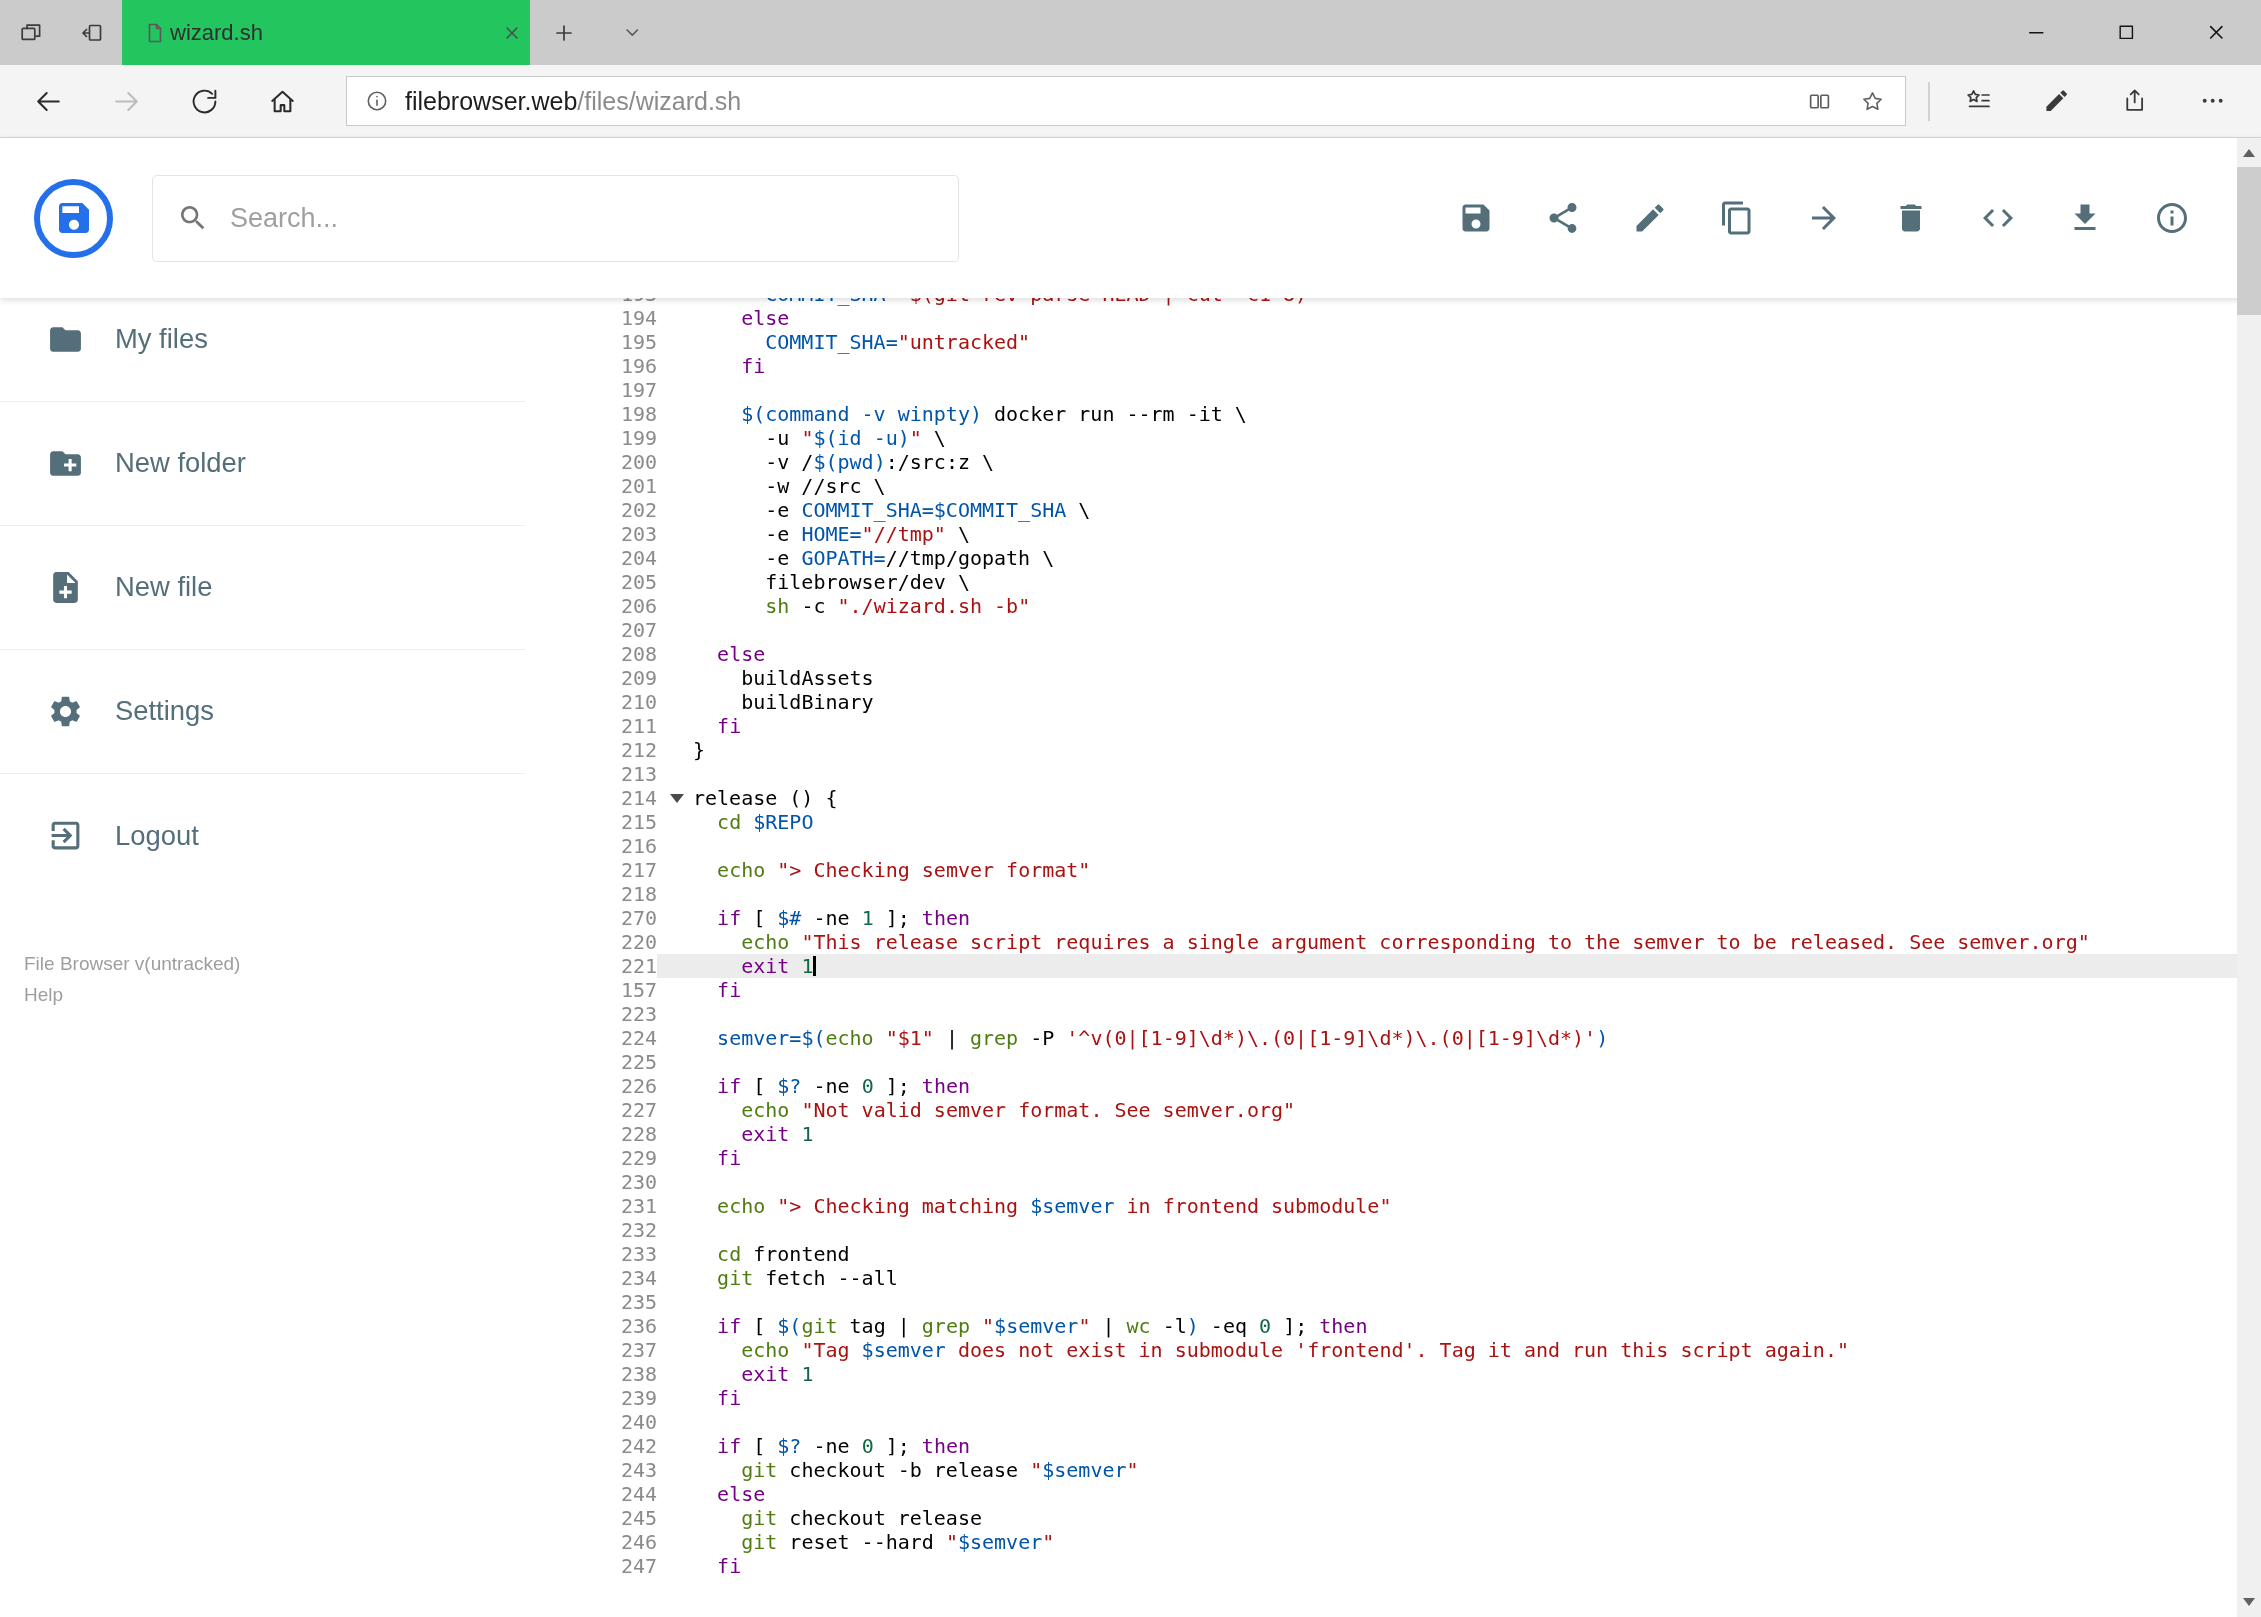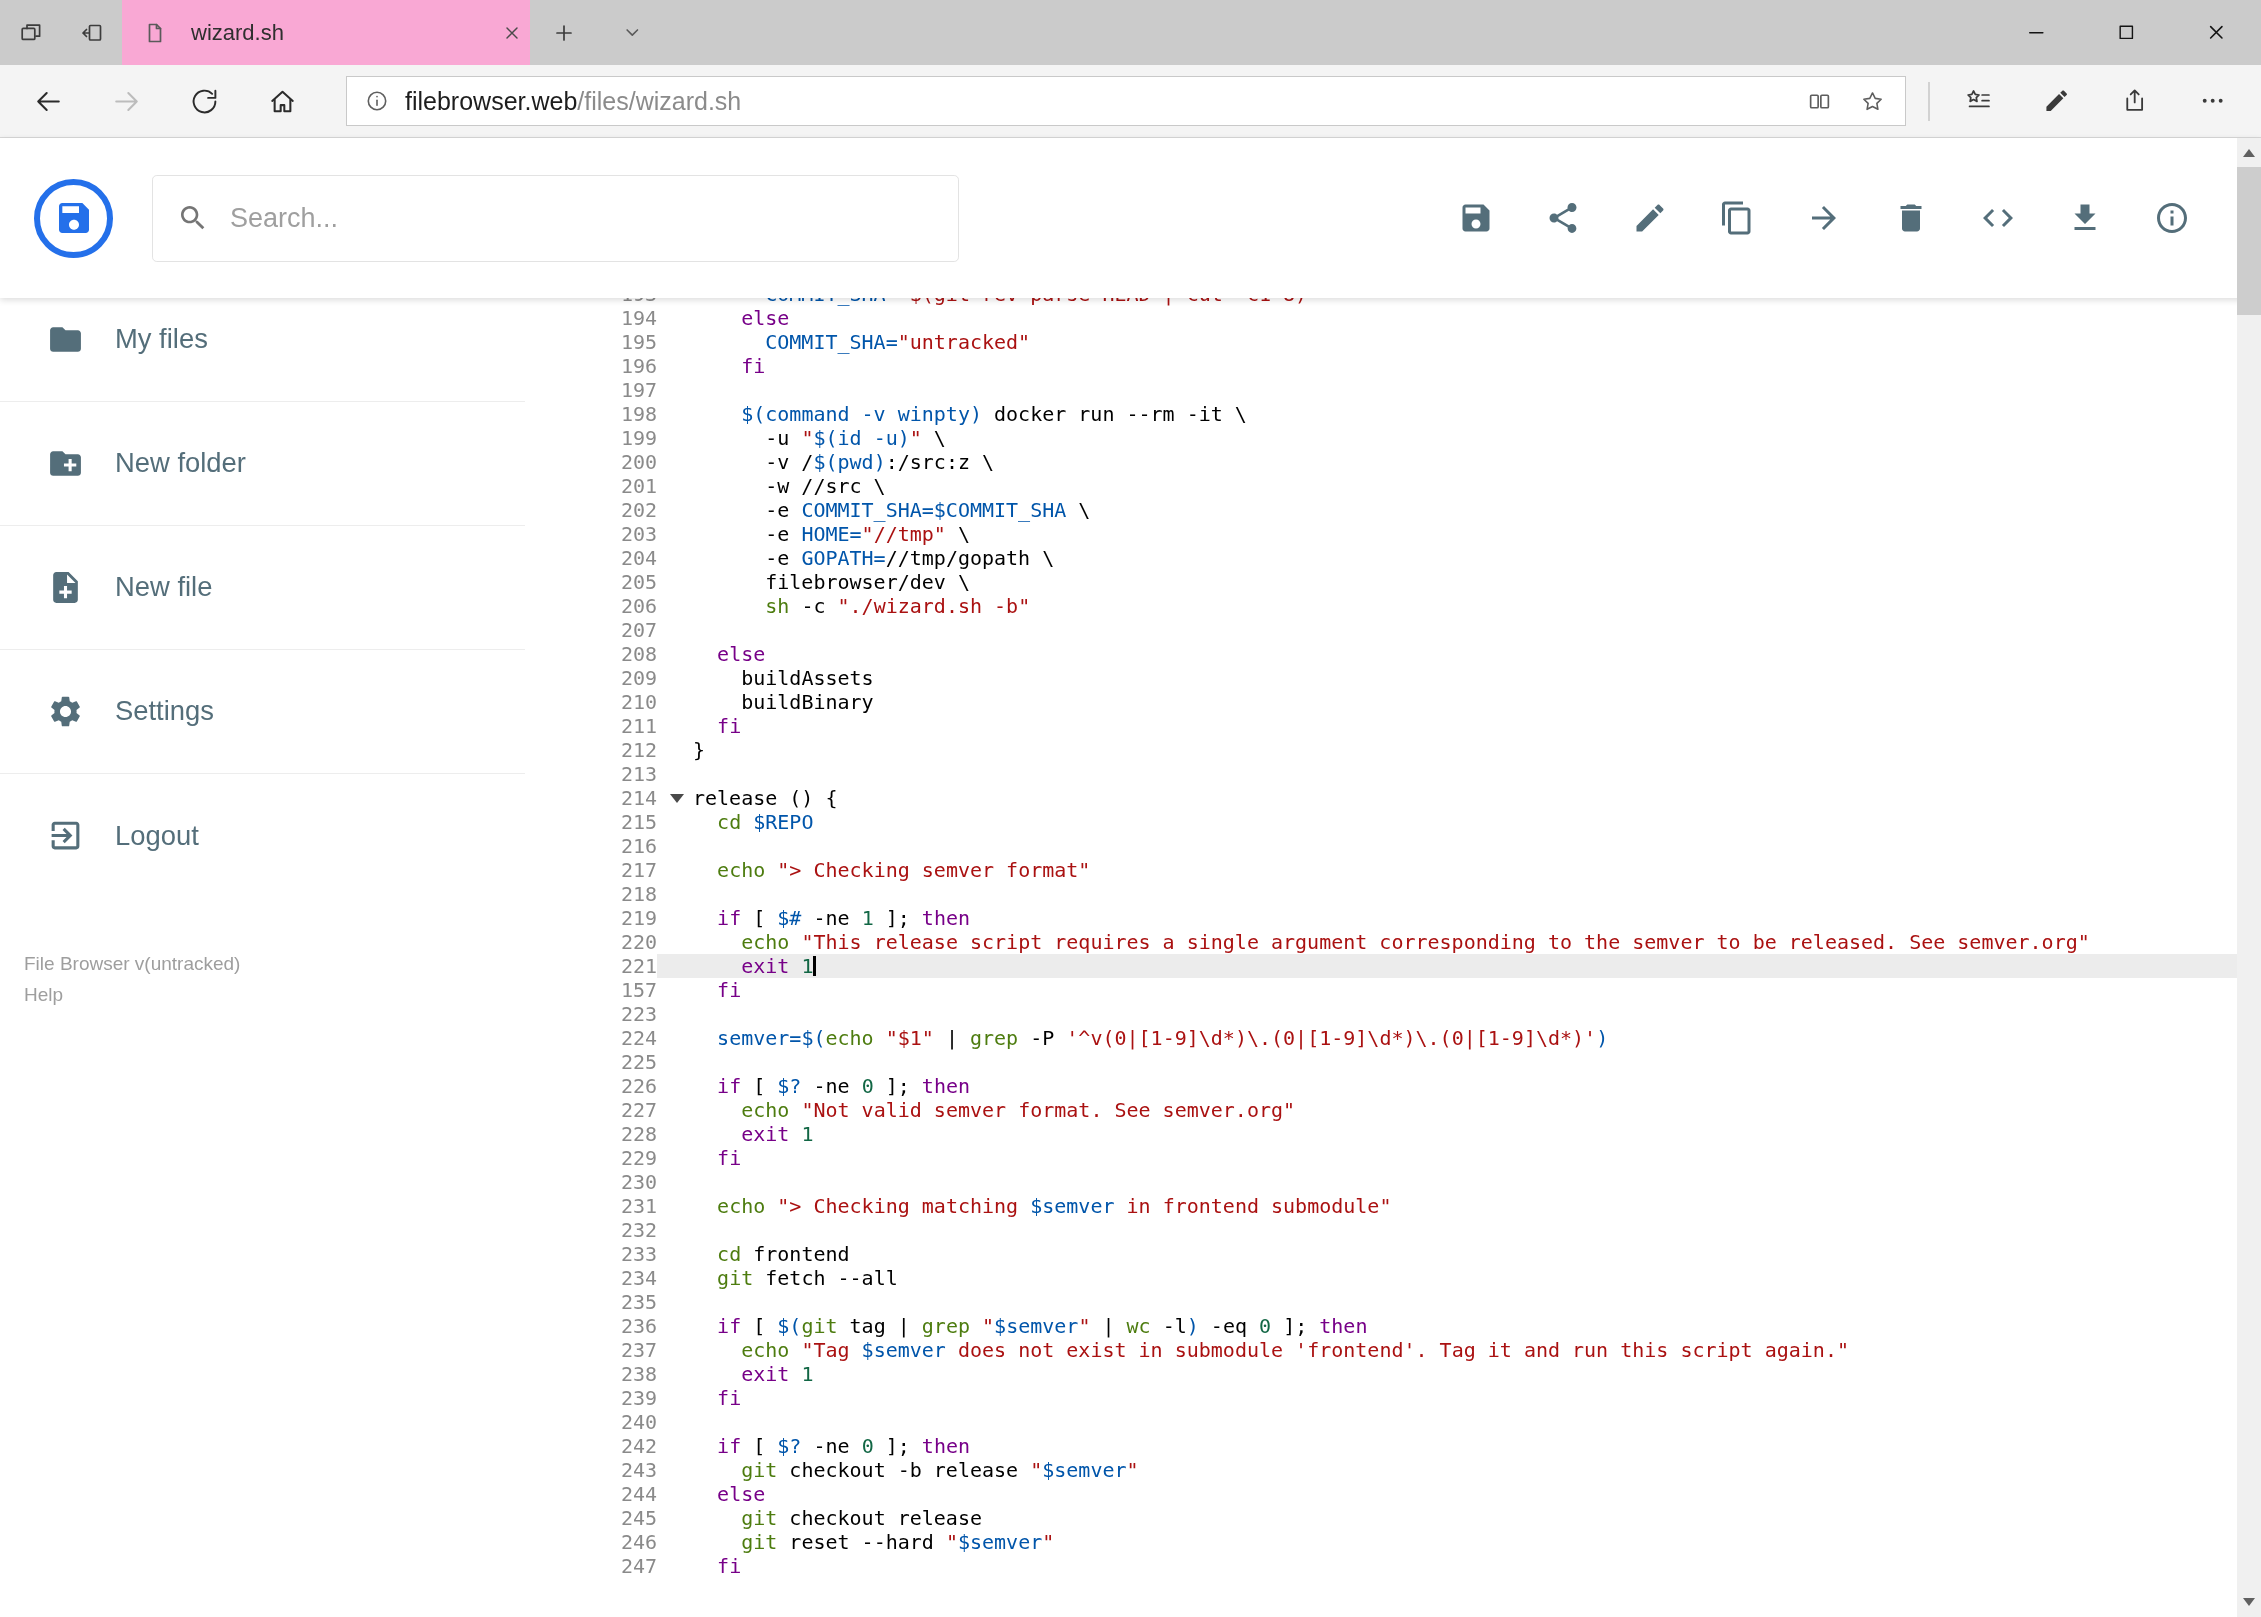--- a/index.html
+++ b/index.html
@@ -5,21 +5,21 @@
   *{margin:0;padding:0;box-sizing:border-box}
   html,body{width:2261px;height:1617px;overflow:hidden}
   body{position:relative;background:#fff;font-family:"Liberation Sans",sans-serif}
   svg{display:block}
   [data-icon]{display:flex;align-items:center;justify-content:center}
 
   
   .tabbar{height:65px;background:#cbcbcb;display:flex;align-items:stretch}
   .tbtn{width:61px;display:flex;align-items:center;justify-content:center;color:#3c3c3c;cursor:pointer}
   .tbtn svg{width:24px;height:24px}
-  .tab{width:408px;background:#f9a8d4;display:flex;align-items:center;padding:0 8px 0 21px;gap:24px;cursor:pointer}
+  .tab{width:408px;background:#22c55e;display:flex;align-items:center;padding:0 8px 0 21px;gap:3px;cursor:pointer}
   .tab .fav{color:#5a5a5a}.tab .fav svg{width:24px;height:24px}
   .tabtitle{flex:1;font-size:22px;color:#2f2f2f;white-space:nowrap;overflow:hidden}
   .tabclose{color:#4a4a4a;cursor:pointer}.tabclose svg{width:20px;height:20px}
   .newtab,.tabchev{width:68px;display:flex;align-items:center;justify-content:center;color:#3c3c3c;cursor:pointer}
   .newtab svg{width:24px;height:24px}.tabchev svg{width:22.6px;height:22.6px;color:#5a5a5a}
   .tspacer{flex:1}
   .winbtn{width:90px;display:flex;align-items:center;justify-content:center;color:#141414;cursor:pointer}
   .winbtn svg{width:22.6px;height:22.6px}
 
   
@@ -374,21 +374,21 @@
       <div class="cmline"><div class="gut">209</div><div class="codea">    <span class="tk-p">buildAssets</span></div></div>
       <div class="cmline"><div class="gut">210</div><div class="codea">    <span class="tk-p">buildBinary</span></div></div>
       <div class="cmline"><div class="gut">211</div><div class="codea">  <span class="tk-k">fi</span></div></div>
       <div class="cmline"><div class="gut">212</div><div class="codea"><span class="tk-p">}</span></div></div>
       <div class="cmline"><div class="gut">213</div><div class="codea"></div></div>
       <div class="cmline"><div class="gut">214<span class="fold"></span></div><div class="codea"><span class="tk-p">release () {</span></div></div>
       <div class="cmline"><div class="gut">215</div><div class="codea">  <span class="tk-b">cd</span><span class="tk-p"> </span><span class="tk-v">$REPO</span></div></div>
       <div class="cmline"><div class="gut">216</div><div class="codea"></div></div>
       <div class="cmline"><div class="gut">217</div><div class="codea">  <span class="tk-b">echo</span><span class="tk-p"> </span><span class="tk-s">"&gt; Checking semver format"</span></div></div>
       <div class="cmline"><div class="gut">218</div><div class="codea"></div></div>
-      <div class="cmline"><div class="gut">219</div><div class="codea">  <span class="tk-k">if</span><span class="tk-p"> [ </span><span class="tk-v">$#</span><span class="tk-p"> -ne </span><span class="tk-n">1</span><span class="tk-p"> ]; </span><span class="tk-k">then</span></div></div>
+      <div class="cmline"><div class="gut">270</div><div class="codea">  <span class="tk-k">if</span><span class="tk-p"> [ </span><span class="tk-v">$#</span><span class="tk-p"> -ne </span><span class="tk-n">1</span><span class="tk-p"> ]; </span><span class="tk-k">then</span></div></div>
       <div class="cmline"><div class="gut">220</div><div class="codea">    <span class="tk-b">echo</span><span class="tk-p"> </span><span class="tk-s">"This release script requires a single argument corresponding to the semver to be released. See semver.org"</span></div></div>
       <div class="cmline active"><div class="gut">221</div><div class="codea">    <span class="tk-k">exit</span><span class="tk-p"> </span><span class="tk-n">1</span><span class="cursor"></span></div></div>
       <div class="cmline"><div class="gut">157</div><div class="codea">  <span class="tk-k">fi</span></div></div>
       <div class="cmline"><div class="gut">223</div><div class="codea"></div></div>
       <div class="cmline"><div class="gut">224</div><div class="codea">  <span class="tk-v">semver=$(</span><span class="tk-b">echo</span><span class="tk-p"> </span><span class="tk-s">"$1"</span><span class="tk-p"> | </span><span class="tk-b">grep</span><span class="tk-p"> -P </span><span class="tk-s">'^v(0|[1-9]\d*)\.(0|[1-9]\d*)\.(0|[1-9]\d*)'</span><span class="tk-v">)</span></div></div>
       <div class="cmline"><div class="gut">225</div><div class="codea"></div></div>
       <div class="cmline"><div class="gut">226</div><div class="codea">  <span class="tk-k">if</span><span class="tk-p"> [ </span><span class="tk-v">$?</span><span class="tk-p"> -ne </span><span class="tk-n">0</span><span class="tk-p"> ]; </span><span class="tk-k">then</span></div></div>
       <div class="cmline"><div class="gut">227</div><div class="codea">    <span class="tk-b">echo</span><span class="tk-p"> </span><span class="tk-s">"Not valid semver format. See semver.org"</span></div></div>
       <div class="cmline"><div class="gut">228</div><div class="codea">    <span class="tk-k">exit</span><span class="tk-p"> </span><span class="tk-n">1</span></div></div>
       <div class="cmline"><div class="gut">229</div><div class="codea">  <span class="tk-k">fi</span></div></div>

